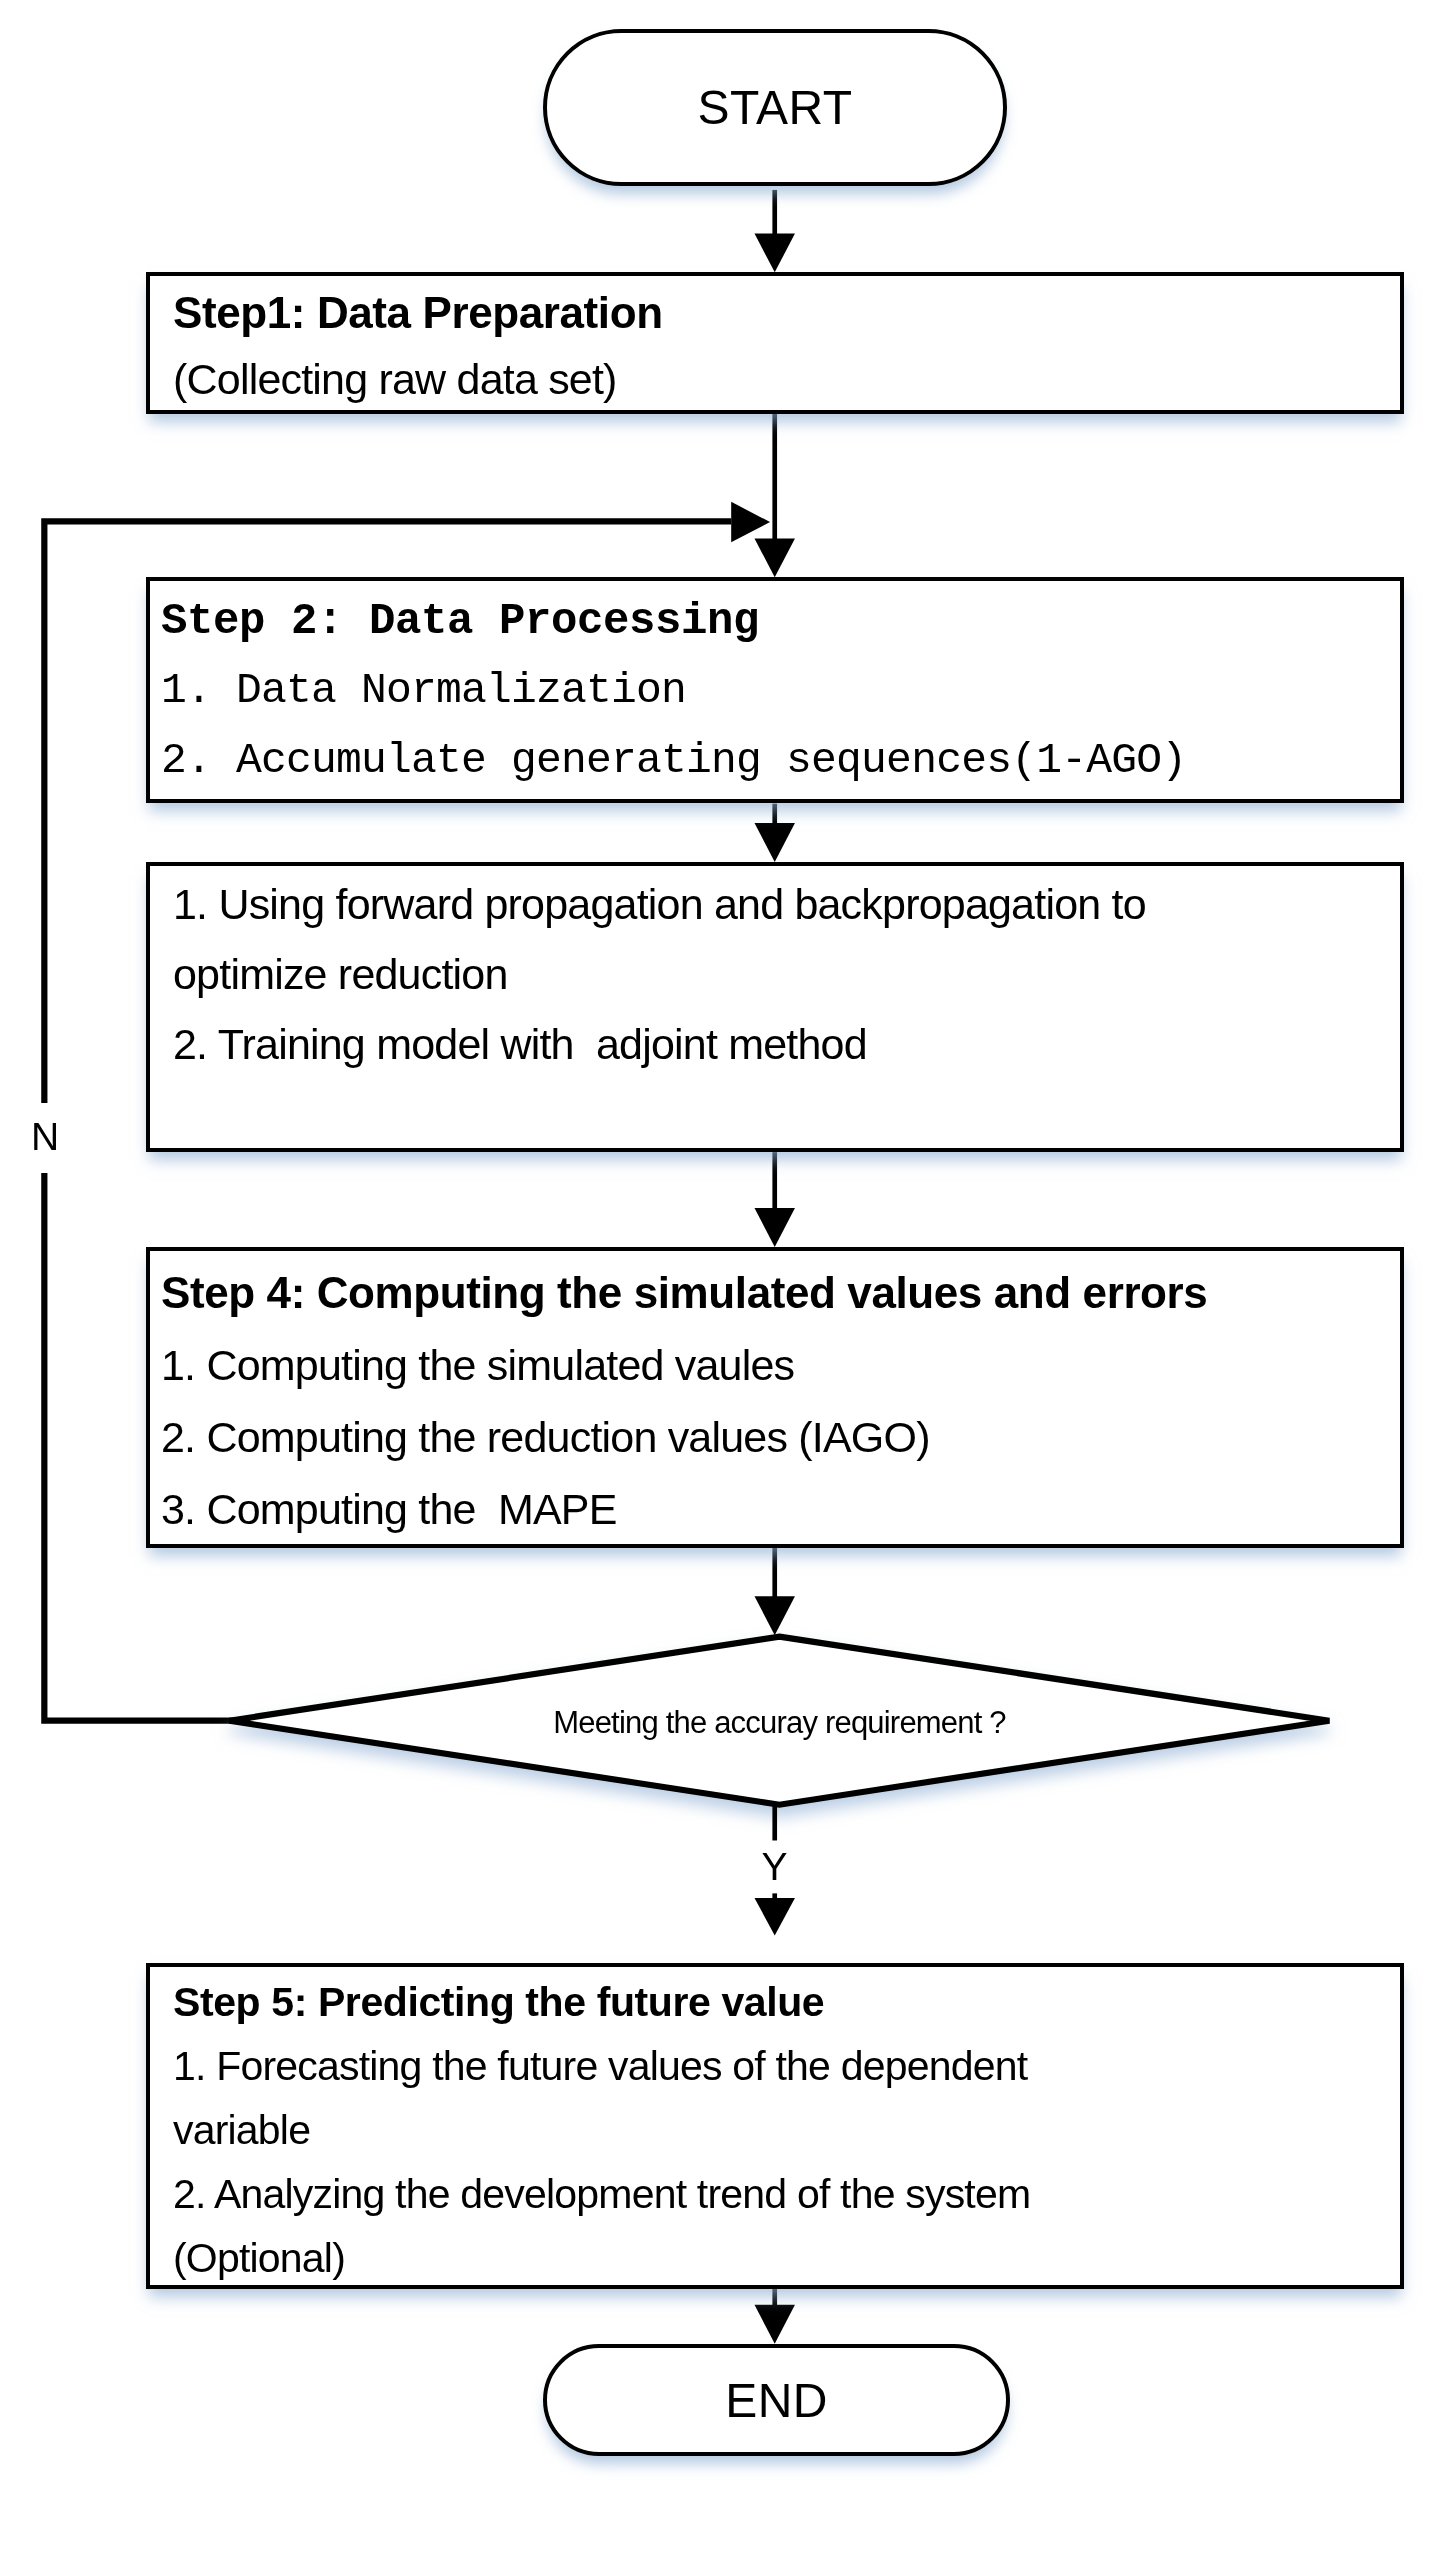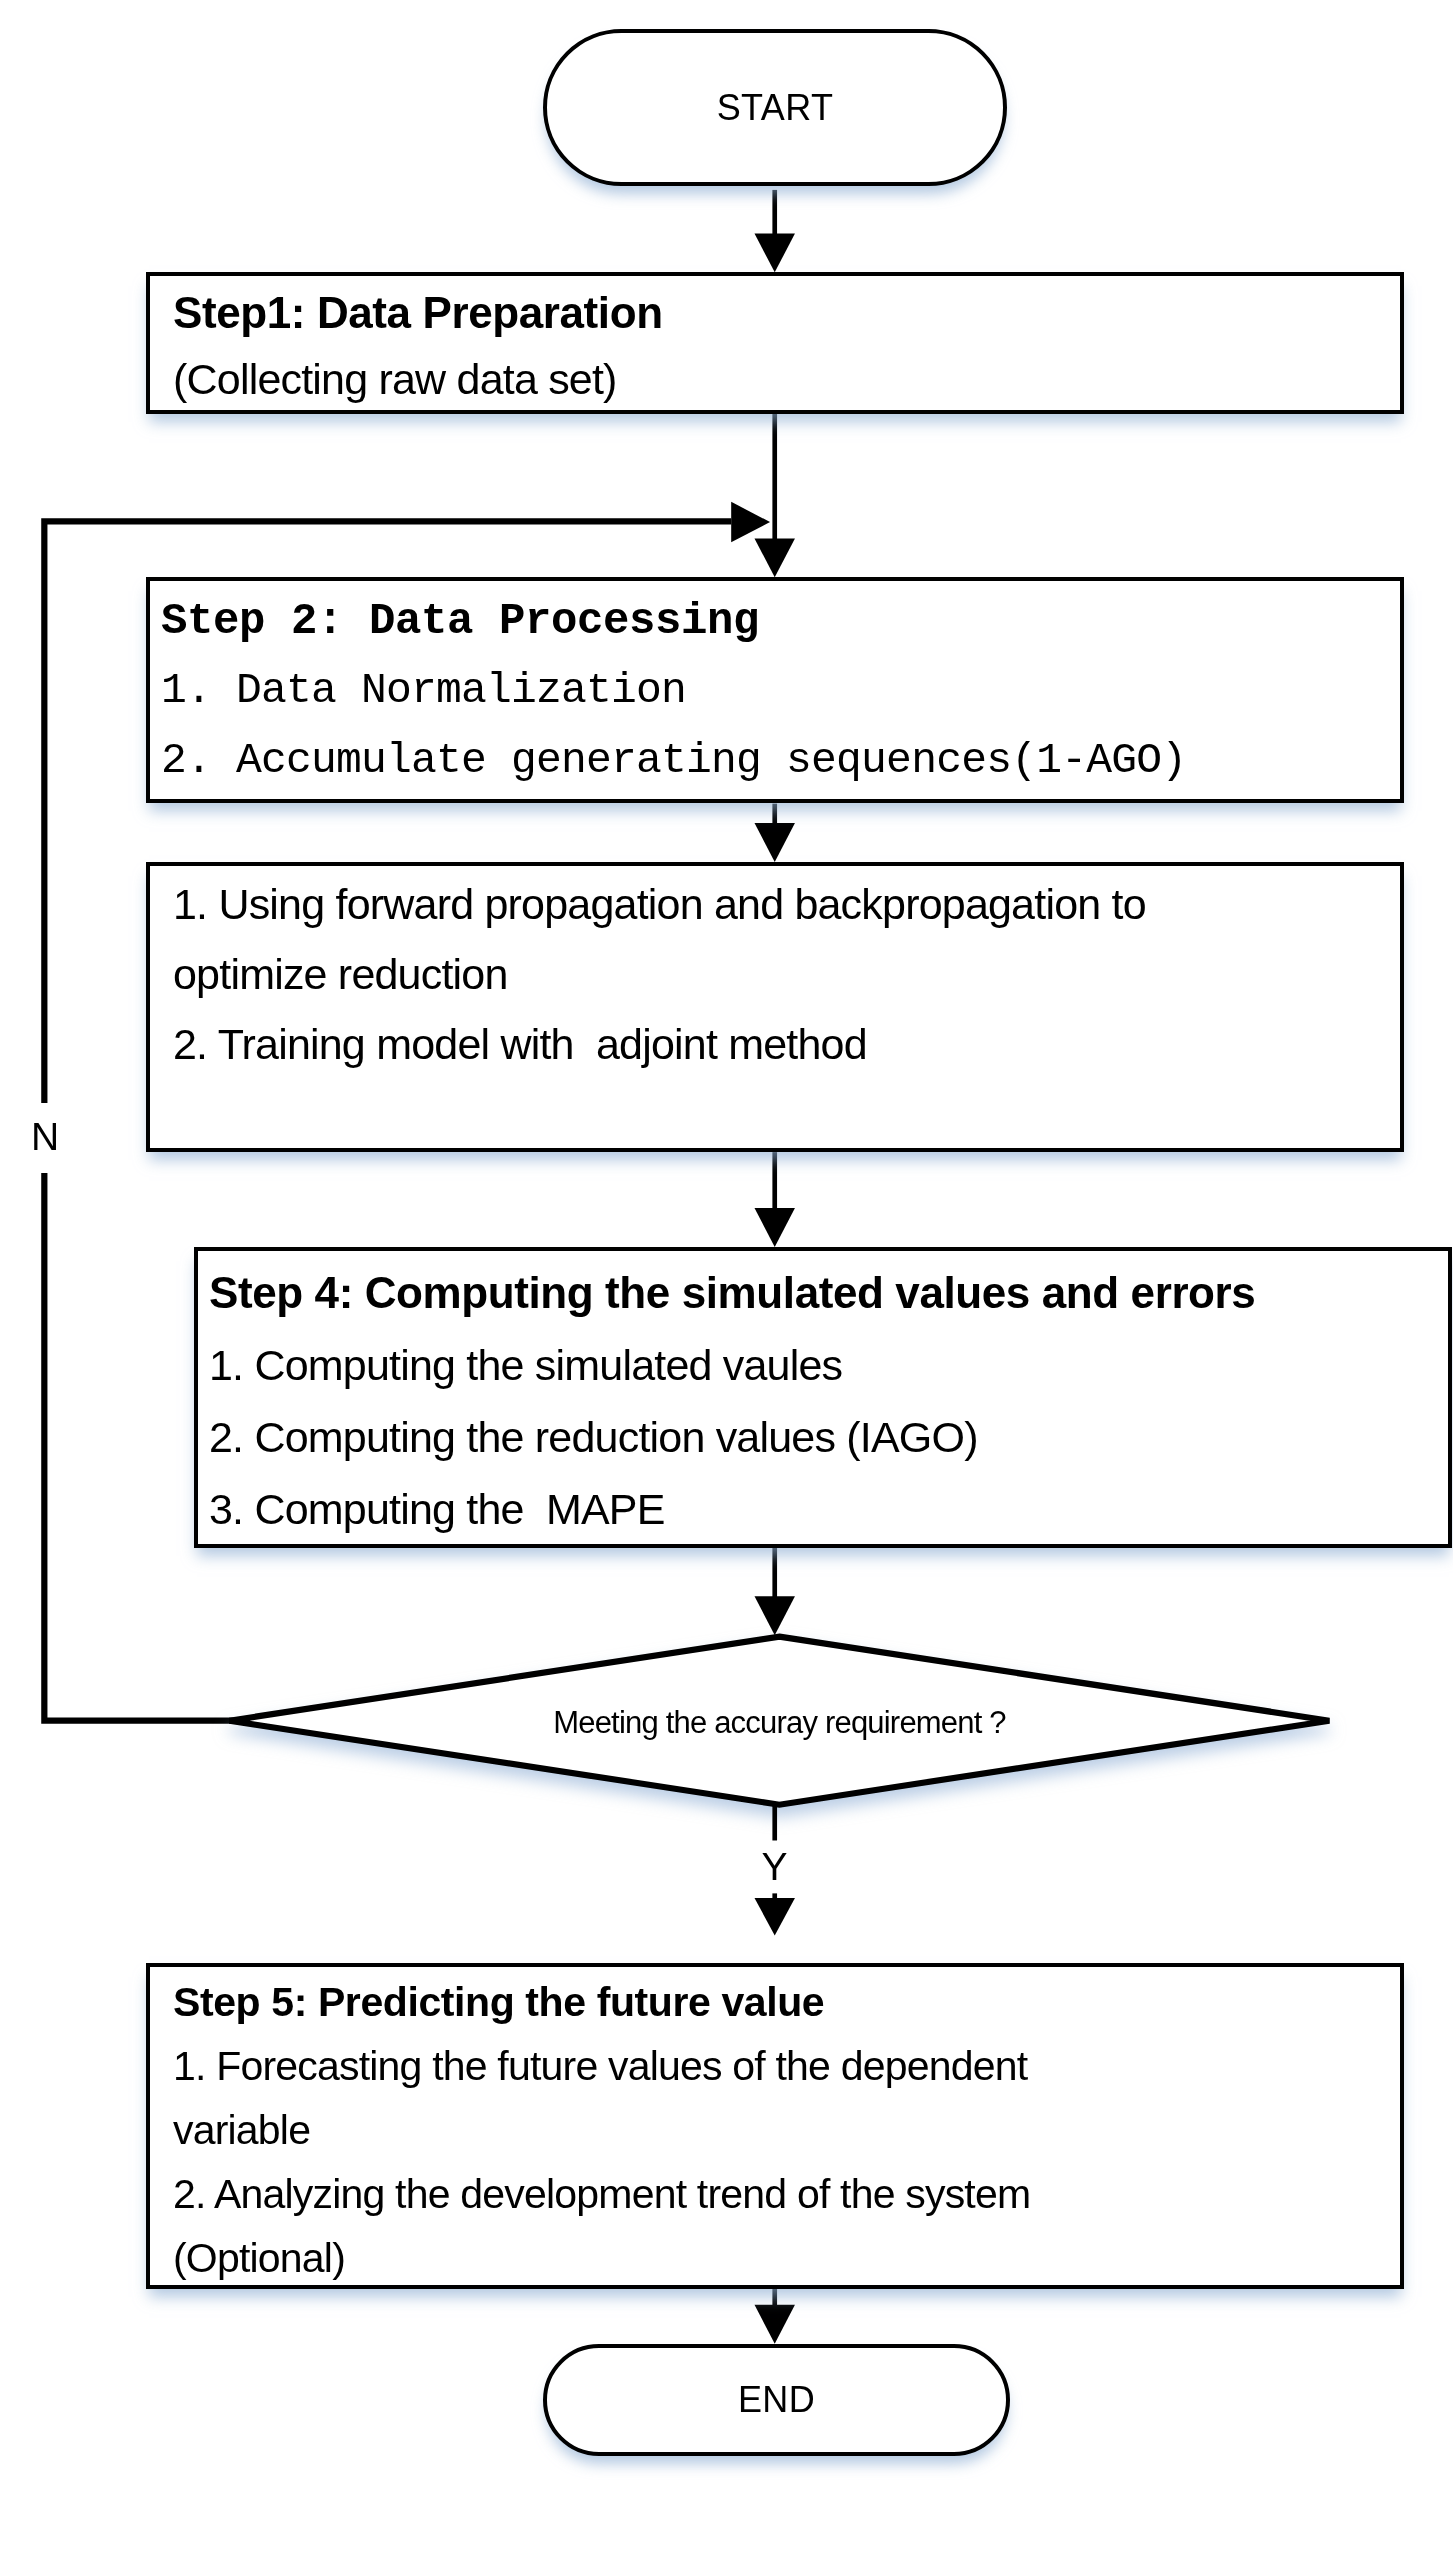--- a/index.html
+++ b/index.html
@@ -19,21 +19,21 @@
     position:absolute;
     box-sizing:border-box;
     background:#ffffff;
     border:4.7px solid #000000;
     z-index:2;
     box-shadow:0 11px 14px -3.1px rgba(141,173,211,0.65);
   }
   .stadium{
     border-radius:86px;
     display:flex;align-items:center;justify-content:center;
-    font-size:36px;
+    font-size:48px;
     letter-spacing:0.4px;
     text-align:center;
   }
   .box{
     padding:0 11px;
   }
   .line{
     white-space:pre;
     font-size:43px;
     letter-spacing:-0.8px;
@@ -114,21 +114,21 @@
     <div class="line">1. Data Normalization</div>
     <div class="line">2. Accumulate generating sequences(1-AGO)</div>
   </div>
 
   <div class="node box lh90 pt4" id="step3" style="left:146px;top:862px;width:1258px;height:290px;">
     <div class="line">1. Using forward propagation and backpropagation to</div>
     <div class="line">optimize reduction</div>
     <div class="line">2. Training model with  adjoint method</div>
   </div>
 
-  <div class="node box lh92 pt8" id="step4" style="left:146px;top:1247px;width:1258px;height:301px;margin-left:48px;">
+  <div class="node box lh92 pt8" id="step4" style="left:146px;top:1247px;width:1258px;height:301px;">
     <div class="line title">Step 4: Computing the simulated values and errors</div>
     <div class="line">1. Computing the simulated vaules</div>
     <div class="line">2. Computing the reduction values (IAGO)</div>
     <div class="line">3. Computing the  MAPE</div>
   </div>
 
   <div class="diamond-label">Meeting the accuray requirement ?</div>
 
   <div class="edge-label" id="n-label">N</div>
   <div class="edge-label" id="y-label">Y</div>

